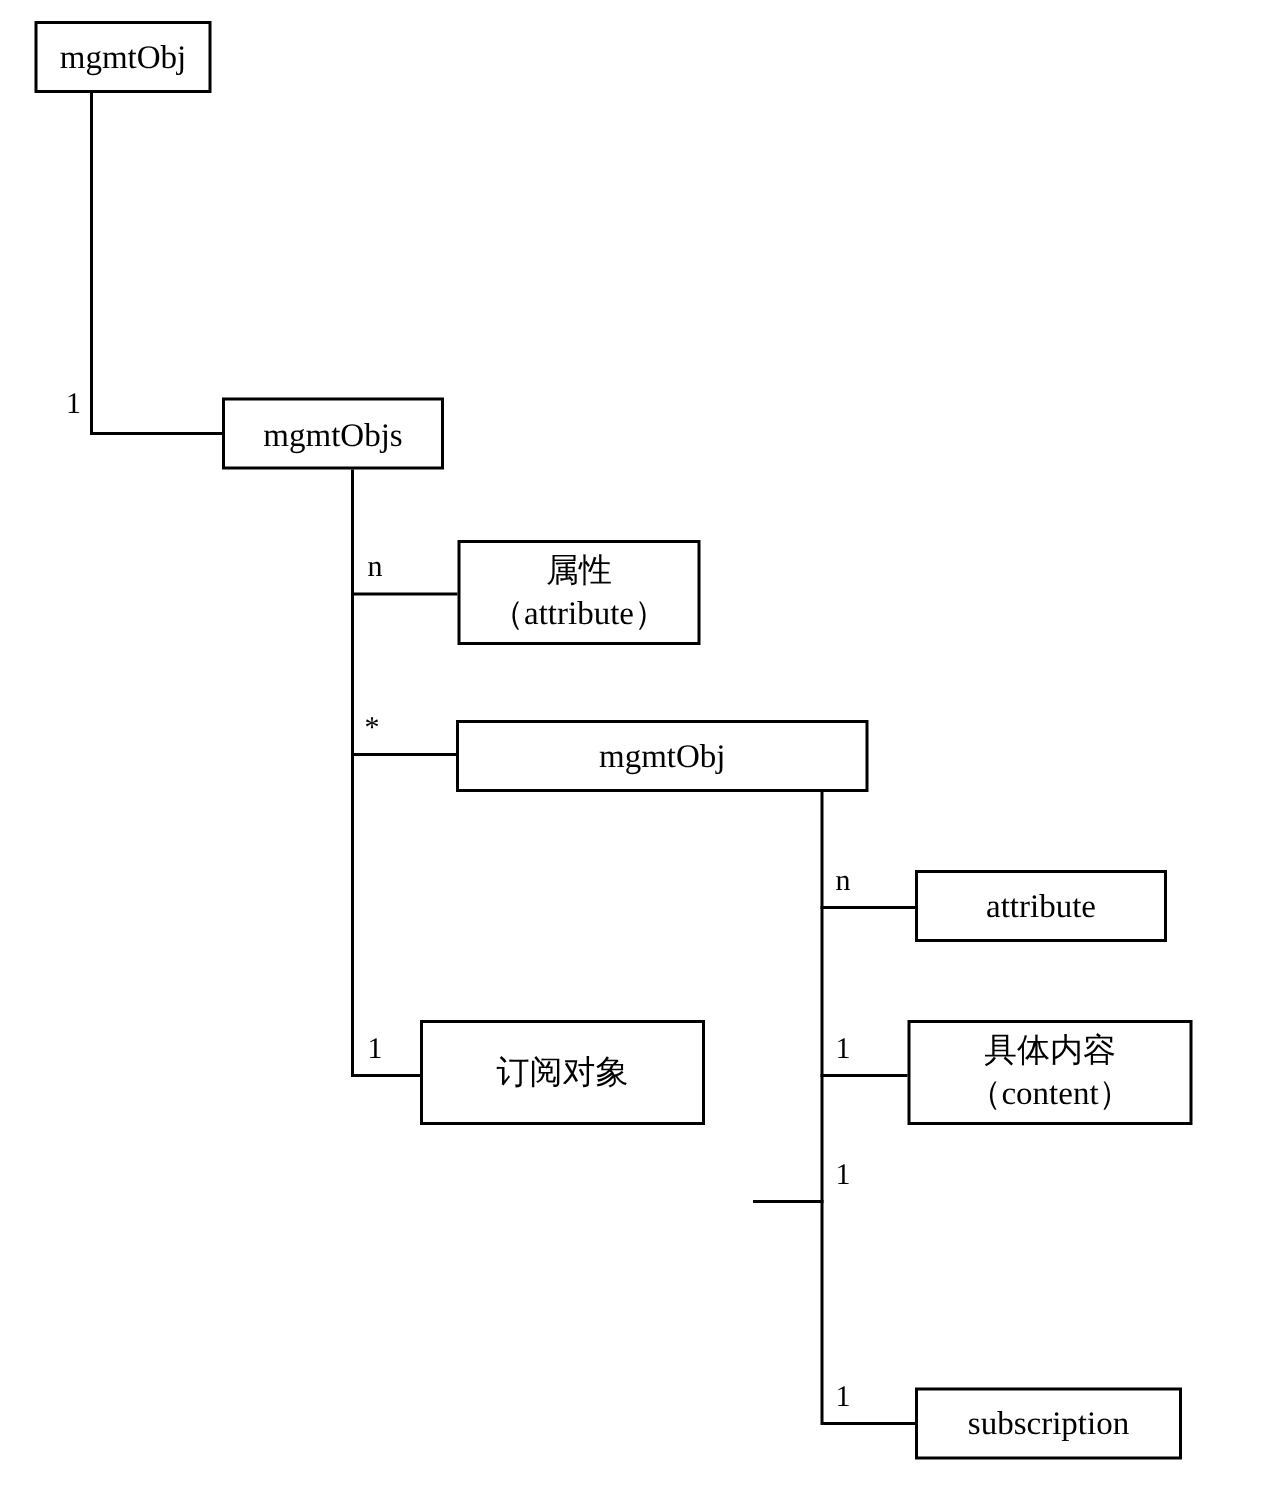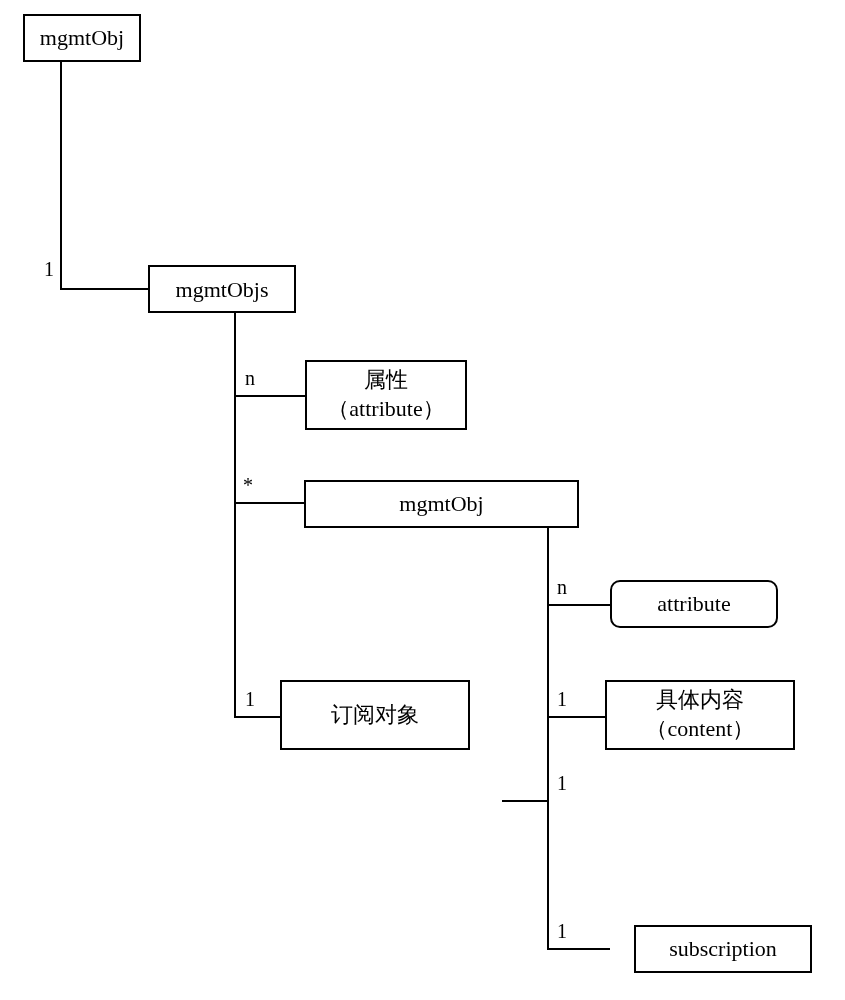--- a/index.html
+++ b/index.html
@@ -59,34 +59,34 @@
 
 <div class="box" style="left:305px; top:360px; width:162px; height:70px;">
   <span class="chinese">属性</span>
   <span>（attribute）</span>
 </div>
 
 <div class="box" style="left:304px; top:480px; width:275px; height:48px;">
   <span>mgmtObj</span>
 </div>
 
-<div class="box" style="left:610px; top:580px; width:168px; height:48px;border-radius:10px;">
+<div class="box" style="left:610px; top:580px; width:168px; height:48px;">
   <span>attribute</span>
 </div>
 
 <div class="box" style="left:280px; top:680px; width:190px; height:70px;">
   <span class="chinese">订阅对象</span>
 </div>
 
 <div class="box" style="left:605px; top:680px; width:190px; height:70px;">
   <span class="chinese">具体内容</span>
   <span>（content）</span>
 </div>
 
-<div class="box" style="left:610px; top:925px; width:178px; height:48px;margin-left:24px;">
+<div class="box" style="left:610px; top:925px; width:178px; height:48px;">
   <span>subscription</span>
 </div>
 
 <div class="line line-v" style="left:60px; top:62px; height:226px;"></div>
 <div class="line line-h" style="left:60px; top:288px; width:88px;"></div>
 <span class="cardinality" style="left:44px; top:258px;">1</span>
 
 <div class="line line-v" style="left:234px; top:313px; height:405px;"></div>
 
 <div class="line line-h" style="left:234px; top:395px; width:71px;"></div>

